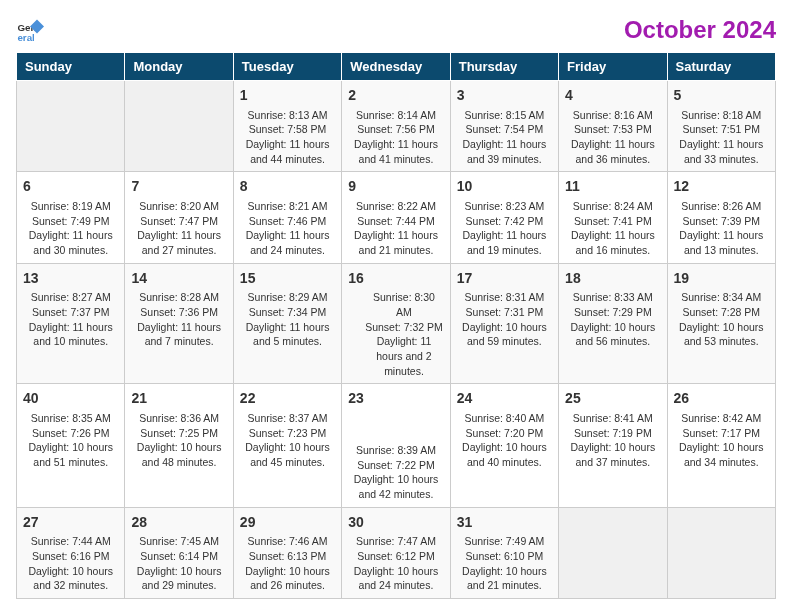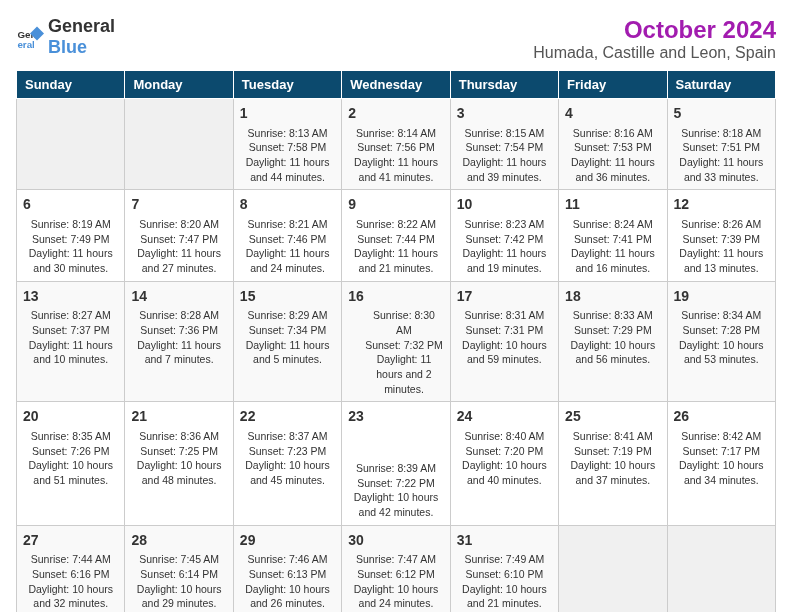--- a/index.html
+++ b/index.html
@@ -93,28 +93,23 @@
 </head>
 <body>
 
 <div class="header">
   <div class="logo">
     <svg class="logo-icon" viewBox="0 0 40 40" xmlns="http://www.w3.org/2000/svg">
       <text x="2" y="22" font-size="14" font-weight="bold" fill="#333">Gen</text>
       <text x="2" y="35" font-size="14" font-weight="bold" fill="#4a90d9">eral</text>
       <polygon points="30,5 40,15 30,25 20,15" fill="#4a90d9"></polygon>
     </svg>
-    <div>
-      <span class="logo-text-general">General</span><br>
-      <span class="logo-text-blue">Blue</span>
-    </div>
   </div>
   <div class="title-block">
     <div class="month-title">October 2024</div>
-    <div class="location-title">Humada, Castille and Leon, Spain</div>
   </div>
 </div>
 
 <table class="calendar">
   <thead>
     <tr>
       <th>Sunday</th>
       <th>Monday</th>
       <th>Tuesday</th>
       <th>Wednesday</th>
@@ -241,21 +236,21 @@
         </td>
         <td>
           <div class="day-number">19</div>
           <div class="day-info" style="white-space: pre-line;">Sunrise: 8:34 AM
 Sunset: 7:28 PM
 Daylight: 10 hours and 53 minutes.</div>
         </td>
       </tr>
       <tr>
         <td>
-          <div class="day-number">20</div>
+          <div class="day-number">40</div>
           <div class="day-info" style="white-space: pre-line;">Sunrise: 8:35 AM
 Sunset: 7:26 PM
 Daylight: 10 hours and 51 minutes.</div>
         </td>
         <td>
           <div class="day-number">21</div>
           <div class="day-info" style="white-space: pre-line;">Sunrise: 8:36 AM
 Sunset: 7:25 PM
 Daylight: 10 hours and 48 minutes.</div>
         </td>

